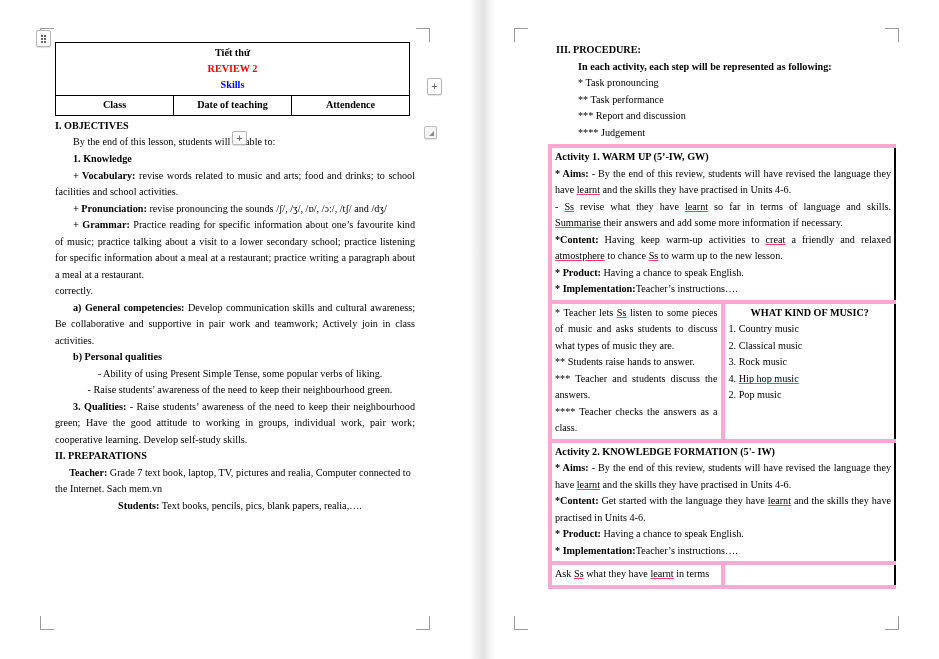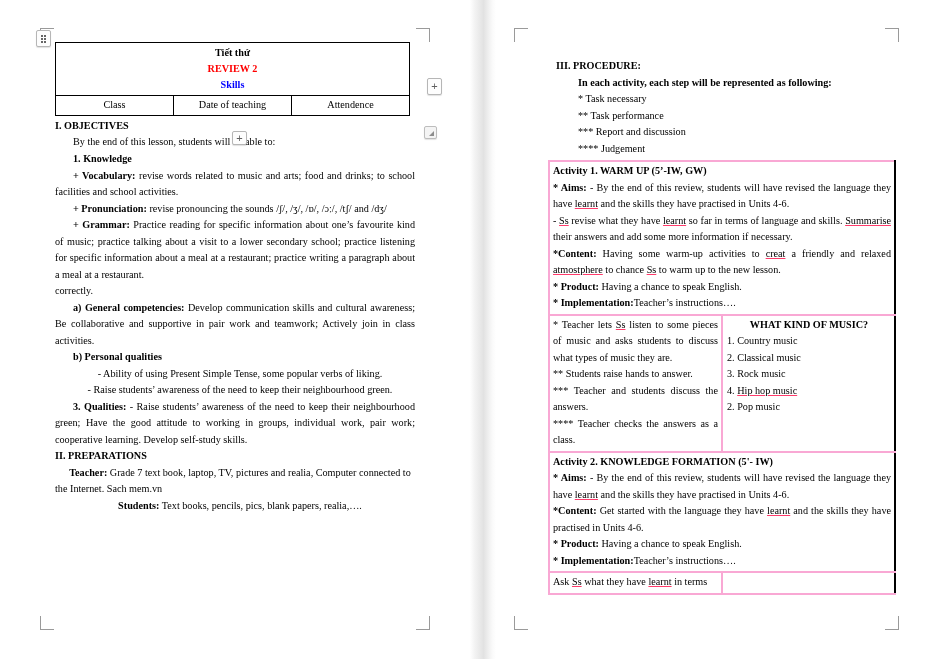--- a/index.html
+++ b/index.html
@@ -48,21 +48,21 @@
   .crop.br { border-right: 1px solid #9a9a9a; border-bottom: 1px solid #9a9a9a; }
 
   
   .content {
     position: absolute;
     font-size: 10.2px;
     line-height: 1.62;
     color: #000000;
   }
   #content-left  { left: 55px; top: 42px;  width: 360px; }
-  #content-right { left: 548px; top: 58px; width: 348px; }
+  #content-right { left: 548px; top: 42px; width: 348px; }
 
   p { margin: 0; }
   b, .b { font-weight: bold; }
 
   .just    { text-align: justify; text-align-last: left; }
   .ind     { text-indent: 18px; }
   .ind-sm  { text-indent: 10px; text-align: center; }
 
   
   .title-table {
@@ -75,31 +75,31 @@
     border: 1px solid #000000;
     text-align: center;
     vertical-align: middle;
     padding: 1px 2px;
     font-size: 10.2px;
   }
   .title-cell { padding: 2px 2px 3px 2px !important; line-height: 1.55; }
   .t-tiet   { font-weight: bold; color: #000000; }
   .t-review { font-weight: bold; color: #ff0000; }
   .t-skills { font-weight: bold; color: #0000ff; }
-  .title-table .hdr-row td { font-weight: normal; height: 16px; }
+  .title-table .hdr-row td { font-weight: bold; height: 16px; }
 
   
   .proc-table {
     border-collapse: collapse;
     width: 348px;
     table-layout: fixed;
     margin-top: 3px;
   }
   .proc-table td {
-    border: 2px solid #f9a8d4;
+    border: 4px solid #f9a8d4;
     padding: 1px 3px 2px 3px;
     vertical-align: top;
     font-size: 10.2px;
     line-height: 1.62;
   }
   .proc-table td.thickright { border-right: 2px solid #000000; }
   .act-head { font-weight: bold; }
   .col-a { width: 175px; }
   .col-b { width: 173px; }
   .music-title { text-align: center; font-weight: bold; }
@@ -242,33 +242,33 @@
 
     <div class="crop tl" style="left:18px;  top:28px;"></div>
     <div class="crop tr" style="left:389px; top:28px;"></div>
     <div class="crop bl" style="left:18px;  top:616px;"></div>
     <div class="crop br" style="left:389px; top:616px;"></div>
 
     <div class="content" id="content-right" style="left:52px; width:348px;">
 
       <p class="b" style="text-indent:8px">III. PROCEDURE:</p>
       <p class="b" style="text-indent:30px">In each activity, each step will be represented as following:</p>
-      <p style="text-indent:30px">* Task necessary</p>
+      <p style="text-indent:30px">* Task pronouncing</p>
       <p style="text-indent:30px">** Task performance</p>
       <p style="text-indent:30px">*** Report and discussion</p>
       <p style="text-indent:30px">**** Judgement</p>
 
       <table class="proc-table">
         <tbody>
             <tr>
           <td colspan="2" class="thickright">
             <p class="act-head">Activity 1. WARM UP (5’-IW, GW)</p>
             <p class="just"><b>* Aims:</b><span> - By the end of this review, students will have revised the language they have </span><span class="sp">learnt</span><span> and the skills they have practised in Units 4-6.</span></p>
             <p class="just"><span> - </span><span class="sp">Ss</span><span> revise what they have </span><span class="sp">learnt</span><span> so far in terms of language and skills. </span><span class="sp">Summarise</span><span> their answers and add some more information if necessary.</span></p>
-            <p class="just"><b>*Content:</b><span> Having some warm-up activities to </span><span class="sp">creat</span><span> a friendly and relaxed </span><span class="sp">atmostphere</span><span> to chance </span><span class="sp">Ss</span><span> to warm up to the new lesson.</span></p>
+            <p class="just"><b>*Content:</b><span> Having keep warm-up activities to </span><span class="sp">creat</span><span> a friendly and relaxed </span><span class="sp">atmostphere</span><span> to chance </span><span class="sp">Ss</span><span> to warm up to the new lesson.</span></p>
             <p><b>* Product:</b><span> Having a chance to speak English.</span></p>
             <p><b>* Implementation:</b><span>Teacher’s instructions….</span></p>
           </td>
         </tr>
         <tr>
           <td class="col-a">
             <p class="just"><span>* Teacher lets </span><span class="sp">Ss</span><span> listen to some pieces of music and asks students to discuss what types of music they are.</span></p>
             <p class="just">** Students raise hands to answer.</p>
             <p class="just">*** Teacher and students discuss the answers.</p>
             <p class="just">**** Teacher checks the answers as a class.</p>

